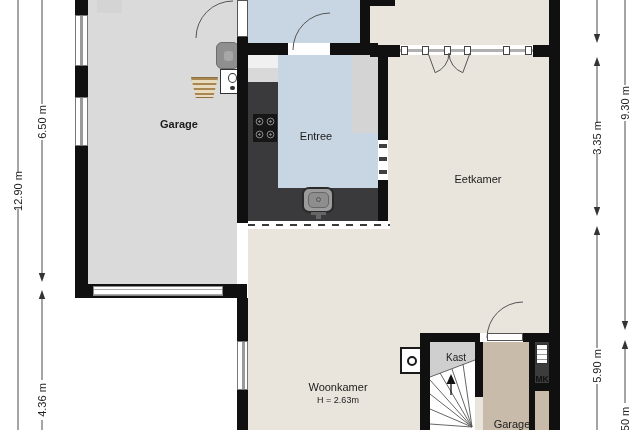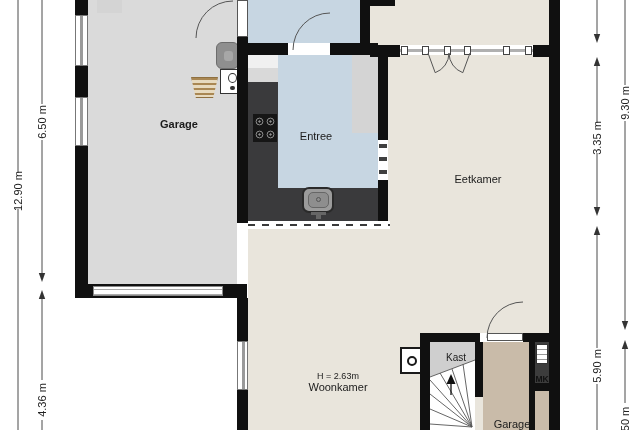--- a/index.html
+++ b/index.html
@@ -211,18 +211,18 @@
       <text x="597" y="138" transform="rotate(-90 597 138)" dominant-baseline="central">3.35 m</text>
       <text x="597" y="366" transform="rotate(-90 597 366)" dominant-baseline="central">5.90 m</text>
       <text x="625" y="419" transform="rotate(-90 625 419)" dominant-baseline="central">50 m</text>
     </g>
   </svg>
 
   <div class="lbl" style="left:179px;top:124px;font-weight:bold;">Garage</div>
   <div class="lbl" style="left:316px;top:136px;">Entree</div>
   <div class="lbl" style="left:478px;top:179px;">Eetkamer</div>
   <div class="lbl" style="left:338px;top:387px;">Woonkamer</div>
-  <div class="lbl lbl-small" style="left:338px;top:376px;">H = 2.63m</div>
+  <div class="lbl lbl-small" style="left:338px;top:400px;">H = 2.63m</div>
   <div class="lbl" style="left:456px;top:357px;font-size:10px;">Kast</div>
   <div class="lbl" style="left:512px;top:424px;">Garage</div>
   <div class="lbl lbl-tiny" style="left:542px;top:379px;">MK</div>
 
 </div>
 
 </body></html>

